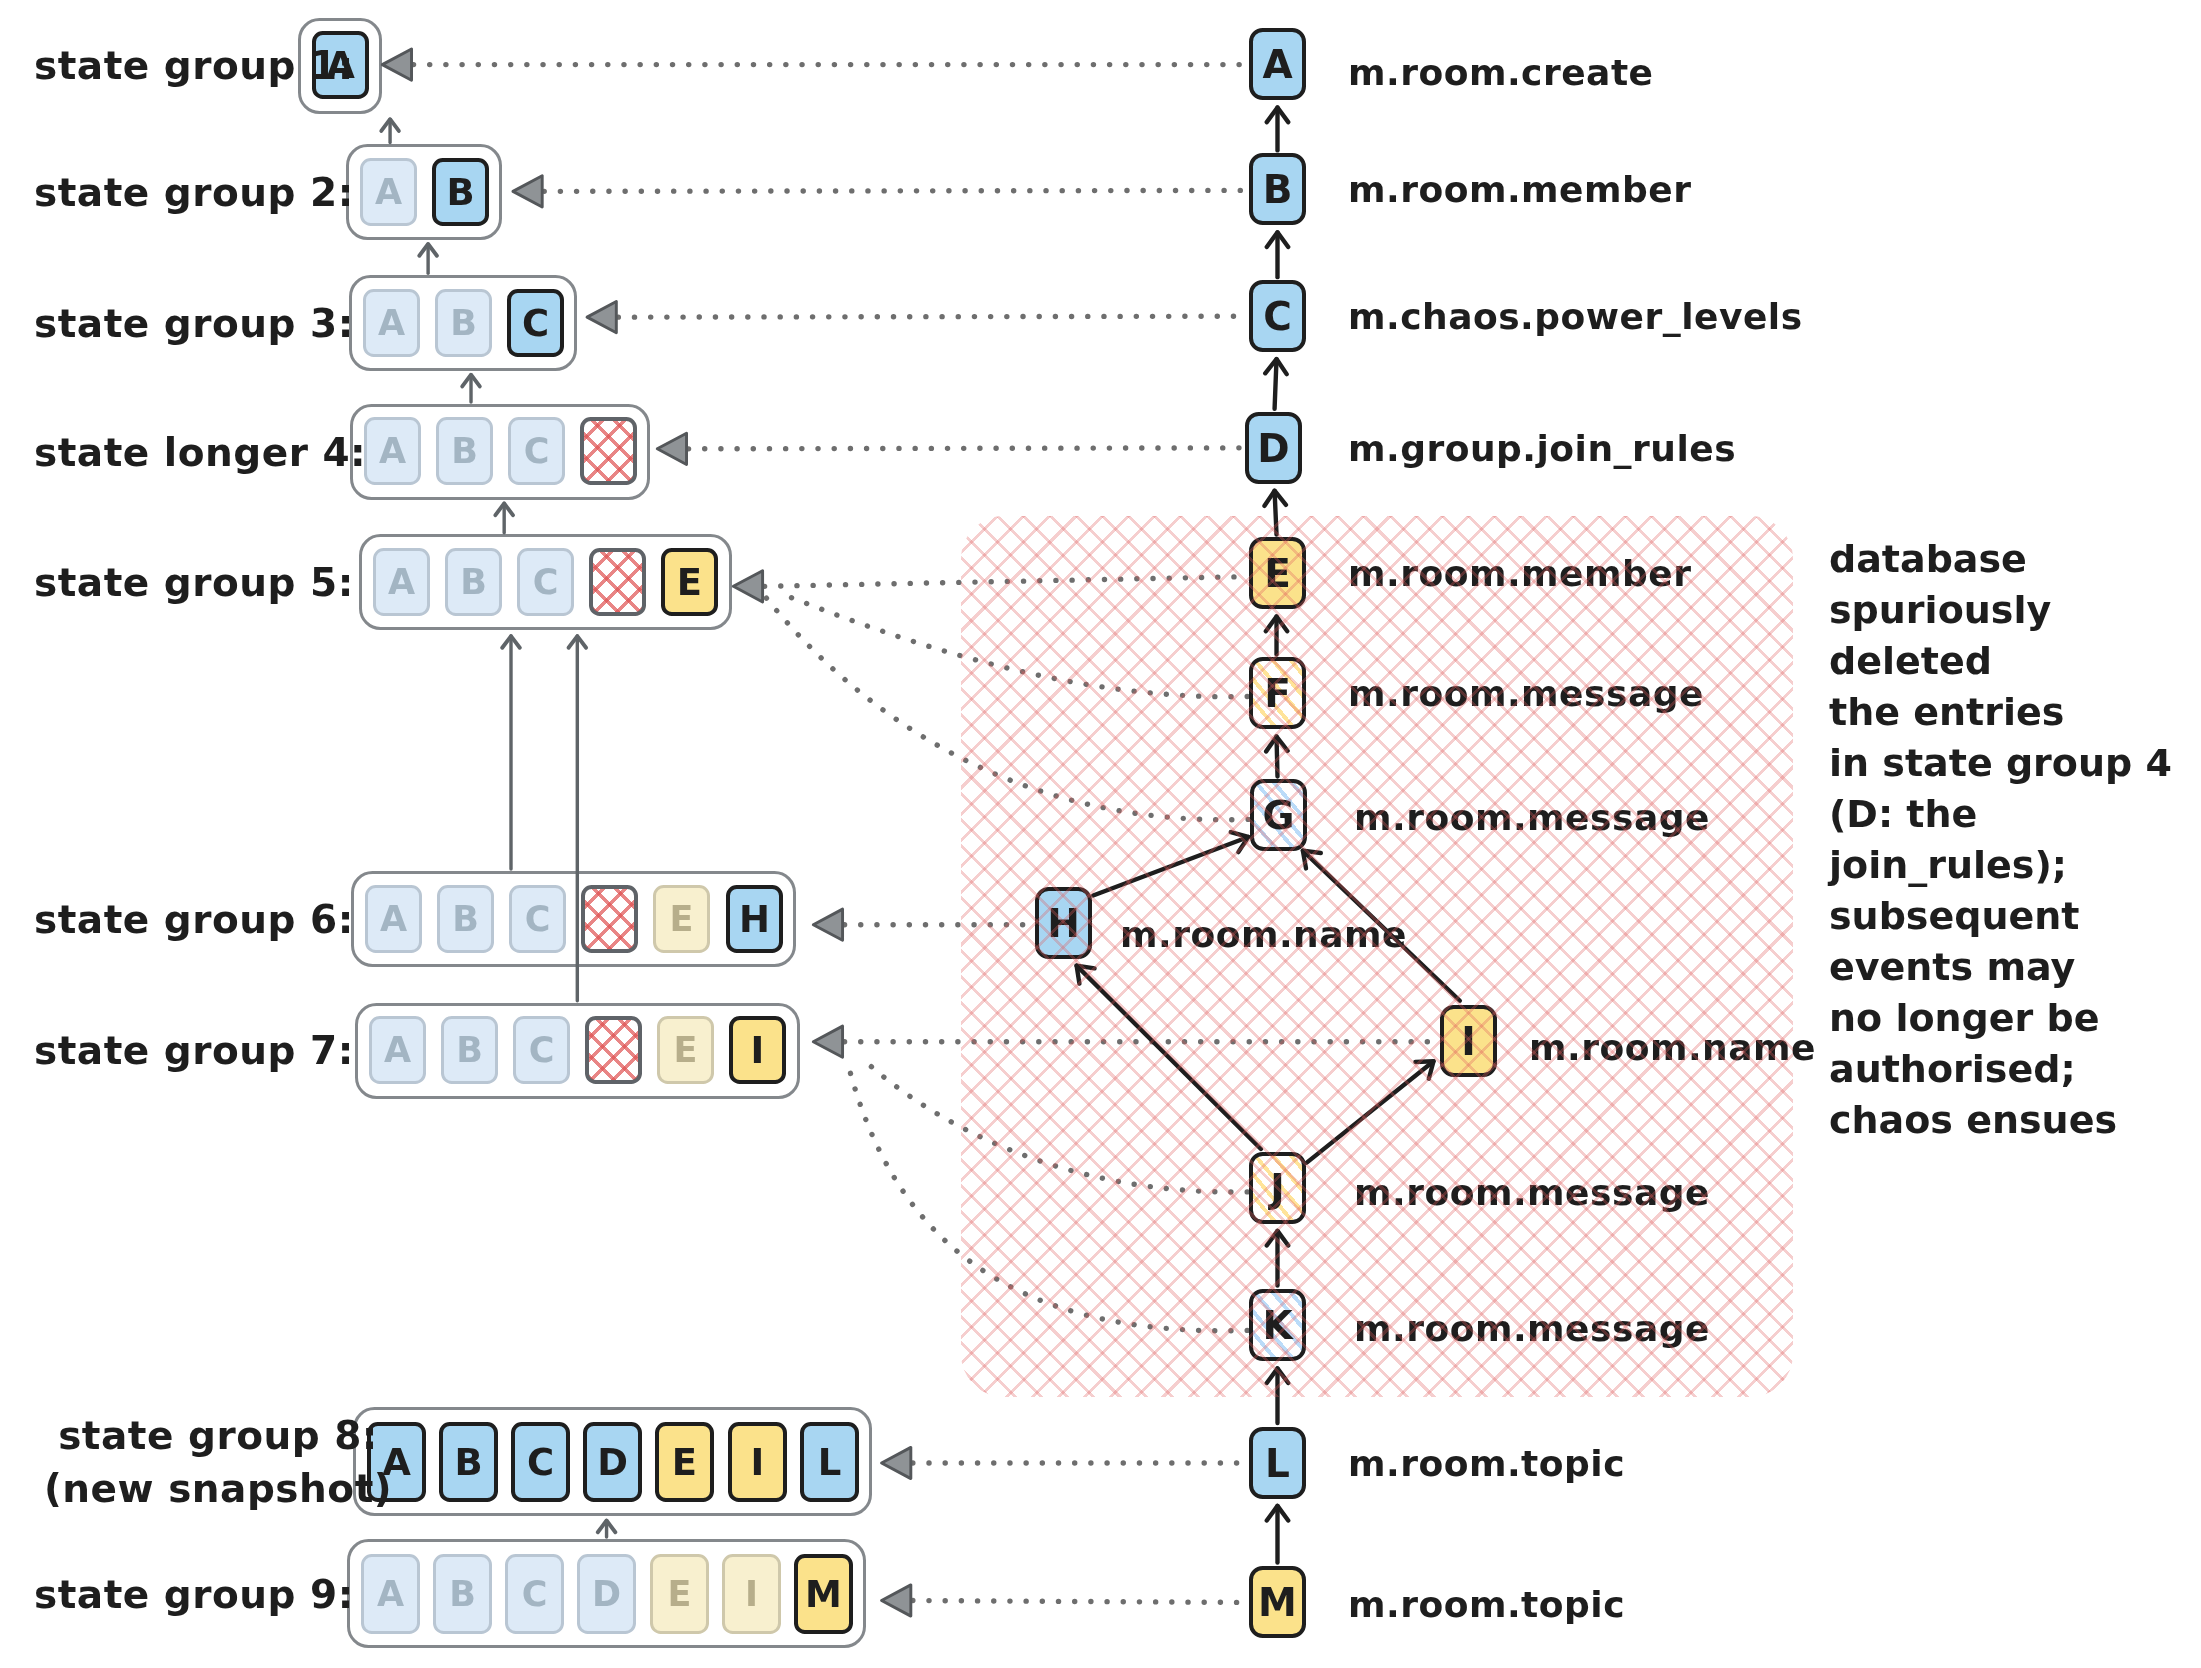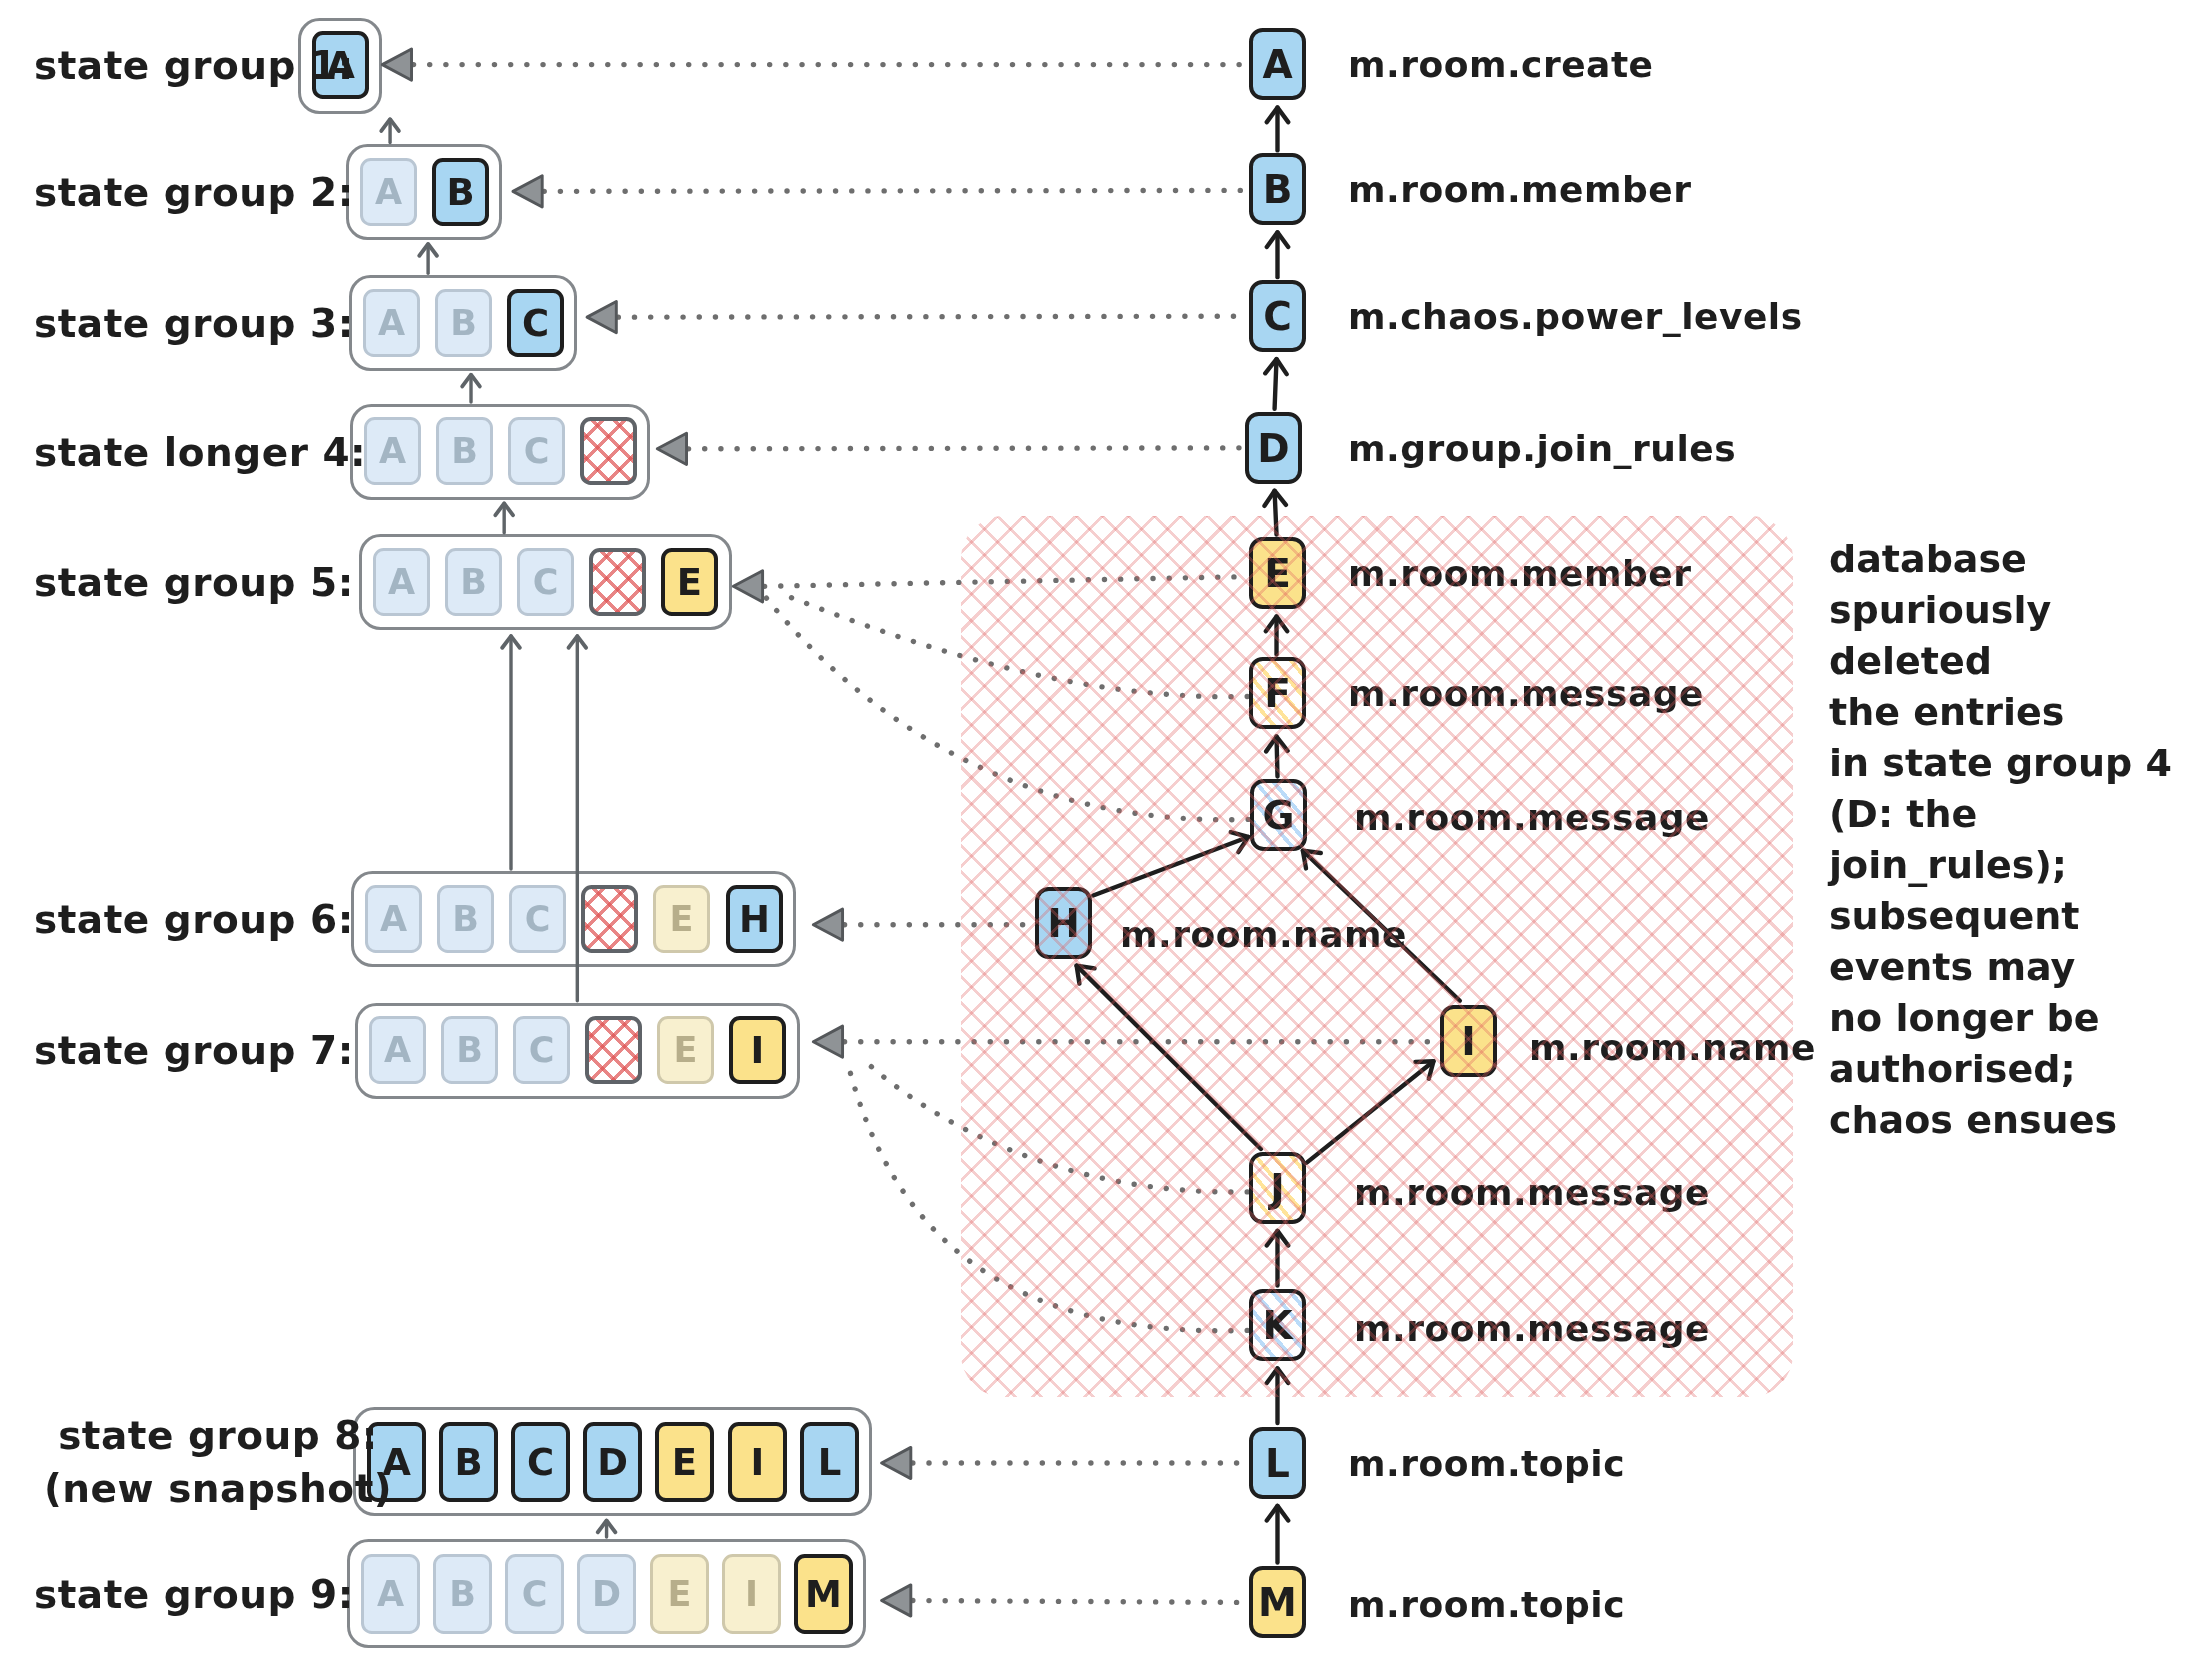--- a/index.html
+++ b/index.html
@@ -172,21 +172,21 @@
       <div class="cell blue-faded" style="left: 361px; top: 1554px; width: 59px; height: 80px;">A</div>
       <div class="cell blue-faded" style="left: 433px; top: 1554px; width: 59px; height: 80px;">B</div>
       <div class="cell blue-faded" style="left: 505px; top: 1554px; width: 59px; height: 80px;">C</div>
       <div class="cell blue-faded" style="left: 577px; top: 1554px; width: 59px; height: 80px;">D</div>
       <div class="cell yellow-faded" style="left: 650px; top: 1554px; width: 59px; height: 80px;">E</div>
       <div class="cell yellow-faded" style="left: 722px; top: 1554px; width: 59px; height: 80px;">I</div>
       <div class="cell yellow-active" style="left: 794px; top: 1554px; width: 59px; height: 80px;">M</div>
     </div>
   <div id="events-layer">
       <div class="enode blue" style="left: 1249px; top: 28px;">A</div>
-      <div class="elabel" style="left: 1348px; top: 64px;">m.room.create</div>
+      <div class="elabel" style="left: 1348px; top: 72px;">m.room.create</div>
       <div class="enode blue" style="left: 1249px; top: 153px;">B</div>
       <div class="elabel" style="left: 1348px; top: 189px;">m.room.member</div>
       <div class="enode blue" style="left: 1249px; top: 280px;">C</div>
       <div class="elabel" style="left: 1348px; top: 316px;">m.chaos.power_levels</div>
       <div class="enode blue" style="left: 1245px; top: 412px;">D</div>
       <div class="elabel" style="left: 1348px; top: 448px;">m.group.join_rules</div>
       <div class="enode yellow" style="left: 1249px; top: 537px;">E</div>
       <div class="elabel" style="left: 1348px; top: 573px;">m.room.member</div>
       <div class="enode hatch-yellow" style="left: 1249px; top: 657px;">F</div>
       <div class="elabel" style="left: 1348px; top: 693px;">m.room.message</div>

